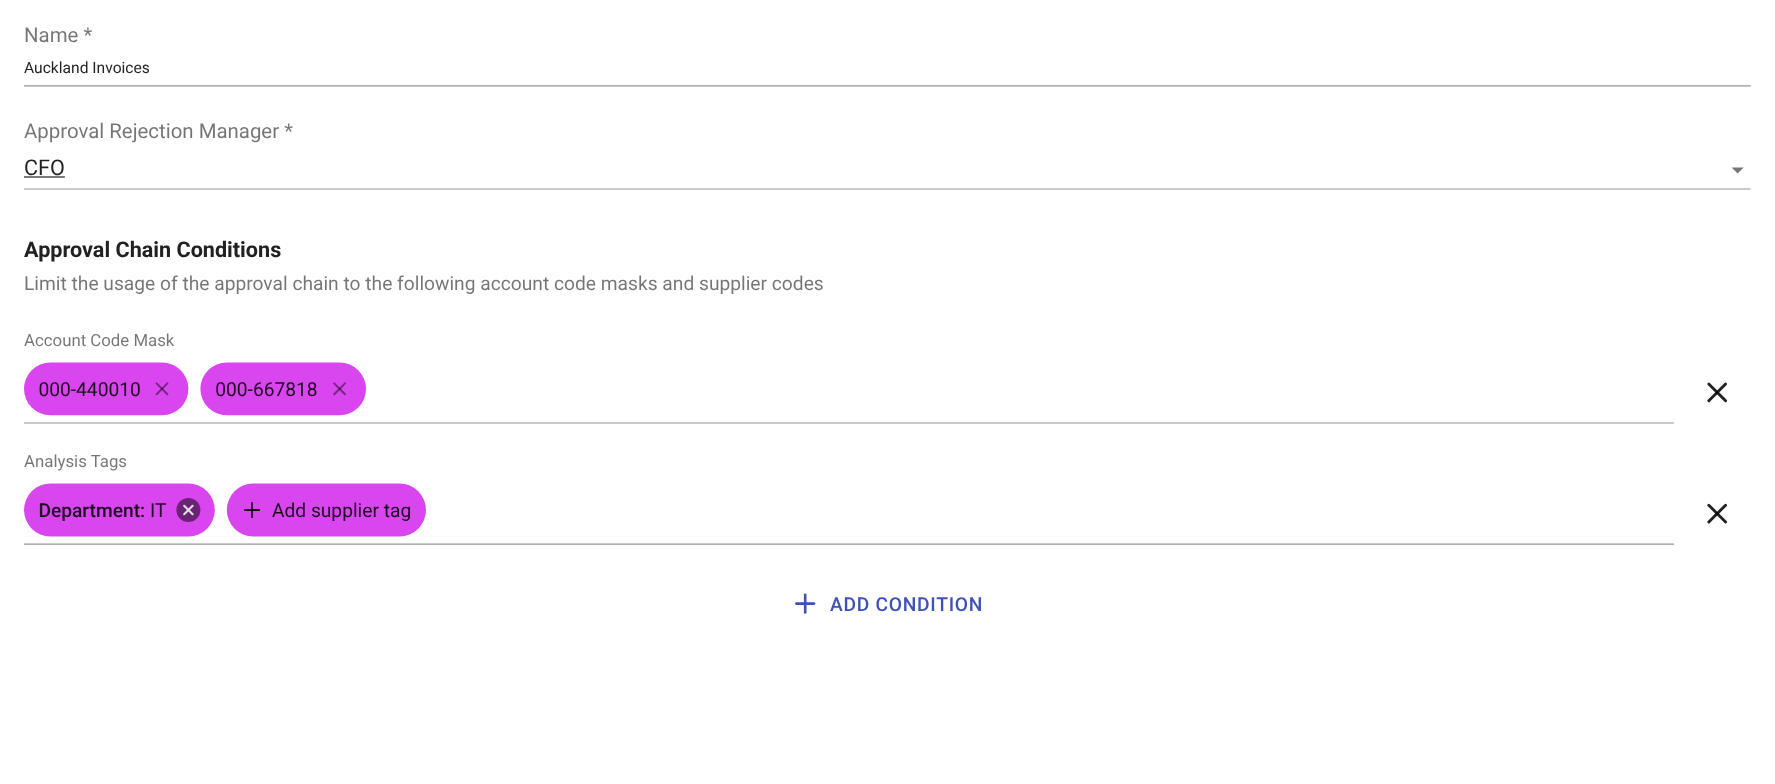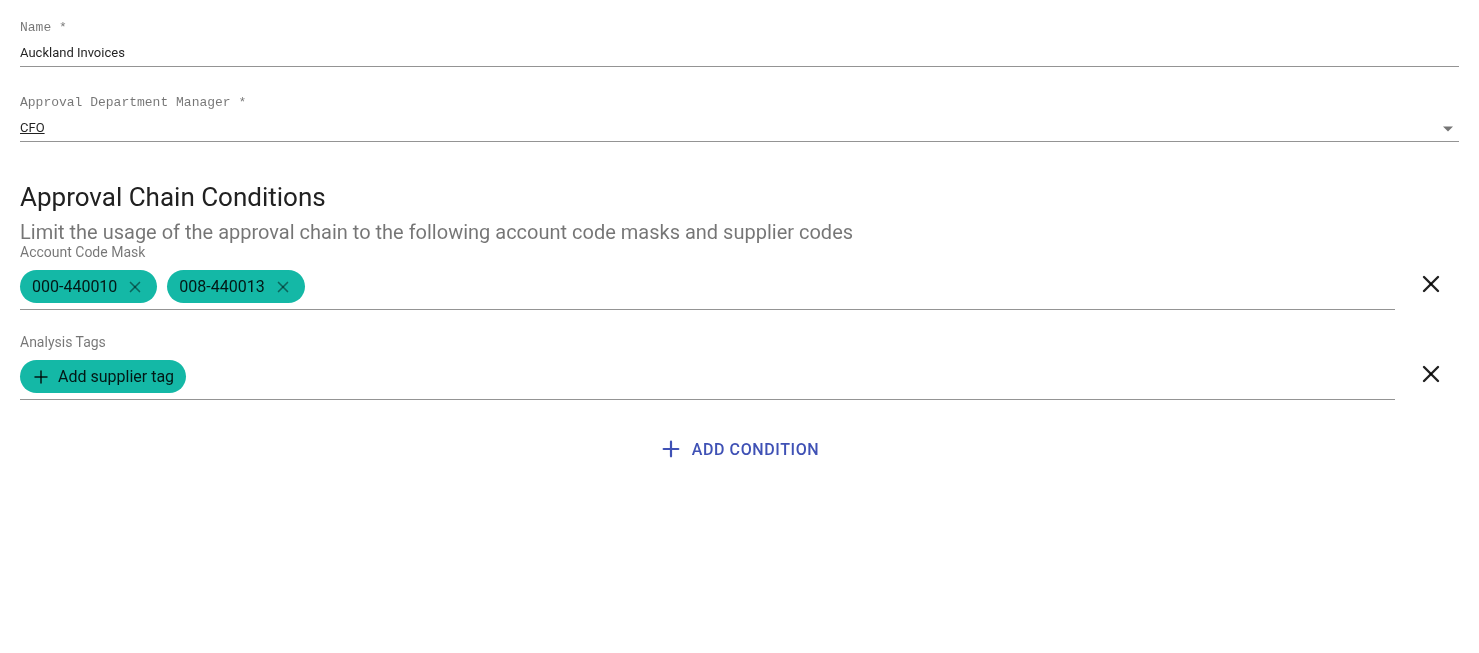--- a/index.html
+++ b/index.html
@@ -11,70 +11,70 @@
       font-family: Roboto, "Helvetica Neue", Arial, sans-serif;
       background: #ffffff;
       color: rgba(0,0,0,0.87);
       padding: 20px;
       width: 1479px;
     }
     .field {
       margin-bottom: 28px;
     }
     .field-label {
-      font-size: 13px;
+      font-size: 17px;
       color: rgba(0,0,0,0.54);
       font-weight: 400;
       margin-bottom: 6px;
       display: block;
-      font-family: Liberation Mono, monospace;
     }
     .text-input {
       width: 100%;
       border: none;
       border-bottom: 1px solid rgba(0,0,0,0.42);
       font-size: 13px;
       color: rgba(0,0,0,0.87);
       padding: 4px 0 6px 0;
       background: transparent;
       outline: none;
       font-family: inherit;
     }
     .select-wrap {
       position: relative;
       border-bottom: 1px solid rgba(0,0,0,0.42);
     }
     .select-value {
-      font-size: 13px;
+      font-size: 18px;
       color: rgba(0,0,0,0.87);
       padding: 4px 0 6px 0;
       display: block;
       text-decoration: underline;
     }
     .select-arrow {
       position: absolute;
       right: 6px;
       top: 50%;
       transform: translateY(-50%);
       width: 0;
       height: 0;
       border-left: 5px solid transparent;
       border-right: 5px solid transparent;
       border-top: 5px solid rgba(0,0,0,0.54);
     }
     .section-title {
-      font-size: 26px;
-      font-weight: 400;
+      font-size: 18px;
+      font-weight: 700;
       color: #212121;
       margin-top: 40px;
       margin-bottom: 8px;
     }
     .section-desc {
-      font-size: 20px;
+      font-size: 16px;
       color: rgba(0,0,0,0.54);
+      margin-bottom: 30px;
     }
     .condition-row {
       display: flex;
       align-items: flex-end;
       gap: 22px;
       margin-bottom: 24px;
     }
     .condition-inner {
       flex: 1;
       border-bottom: 1px solid rgba(0,0,0,0.42);
@@ -88,24 +88,24 @@
     }
     .chips-row {
       display: flex;
       flex-wrap: wrap;
       gap: 10px;
       align-items: center;
     }
     .chip {
       display: inline-flex;
       align-items: center;
-      background: #14b8a6;
+      background: #d946ef;
       border-radius: 24px;
       padding: 0 12px;
-      height: 33px;
+      height: 44px;
       font-size: 16px;
       color: rgba(0,0,0,0.87);
       gap: 8px;
     }
     .chip .chip-remove {
       display: inline-flex;
       align-items: center;
       justify-content: center;
       width: 20px;
       height: 20px;
@@ -179,21 +179,21 @@
   </style>
 </head>
 <body>
 
 <div class="field">
   <label class="field-label">Name *</label>
   <input type="text" class="text-input" value="Auckland Invoices" style="">
 </div>
 
 <div class="field">
-  <label class="field-label">Approval Department Manager *</label>
+  <label class="field-label">Approval Rejection Manager *</label>
   <div class="select-wrap">
     <span class="select-value">CFO</span>
     <span class="select-arrow"></span>
   </div>
 </div>
 
 <h2 class="section-title">Approval Chain Conditions</h2>
 <p class="section-desc">Limit the usage of the approval chain to the following account code masks and supplier codes</p>
 
 <div class="condition-row">
@@ -203,21 +203,21 @@
       <span class="chip">
         <span>000-440010</span>
         <span class="chip-remove">
           <svg viewBox="0 0 24 24" fill="none" stroke="currentColor" stroke-width="2.2" stroke-linecap="round">
               <line x1="6" y1="6" x2="18" y2="18"></line>
               <line x1="18" y1="6" x2="6" y2="18"></line>
             </svg>
         </span>
       </span>
       <span class="chip">
-        <span>008-440013</span>
+        <span>000-667818</span>
         <span class="chip-remove">
           <svg viewBox="0 0 24 24" fill="none" stroke="currentColor" stroke-width="2.2" stroke-linecap="round">
               <line x1="6" y1="6" x2="18" y2="18"></line>
               <line x1="18" y1="6" x2="6" y2="18"></line>
             </svg>
         </span>
       </span>
     </div>
   </div>
   <div class="row-clear">
@@ -227,20 +227,32 @@
           <line x1="19" y1="5" x2="5" y2="19"></line>
         </svg>
     </button>
   </div>
 </div>
 
 <div class="condition-row">
   <div class="condition-inner">
     <span class="condition-label">Analysis Tags</span>
     <div class="chips-row">
+      <span class="chip">
+        <span>
+          <span class="chip-key">Department:</span>
+          <span>IT</span>
+        </span>
+        <span class="chip-remove chip-remove-filled">
+          <svg viewBox="0 0 24 24" fill="none" stroke="currentColor" stroke-width="3" stroke-linecap="round">
+              <line x1="6" y1="6" x2="18" y2="18"></line>
+              <line x1="18" y1="6" x2="6" y2="18"></line>
+            </svg>
+        </span>
+      </span>
       <span class="chip add-chip">
         <span class="plus">
           <svg width="18" height="18" viewBox="0 0 24 24" fill="none" stroke="currentColor" stroke-width="2" stroke-linecap="round">
               <line x1="12" y1="4" x2="12" y2="20"></line>
               <line x1="4" y1="12" x2="20" y2="12"></line>
             </svg>
         </span>
         <span>Add supplier tag</span>
       </span>
     </div>

